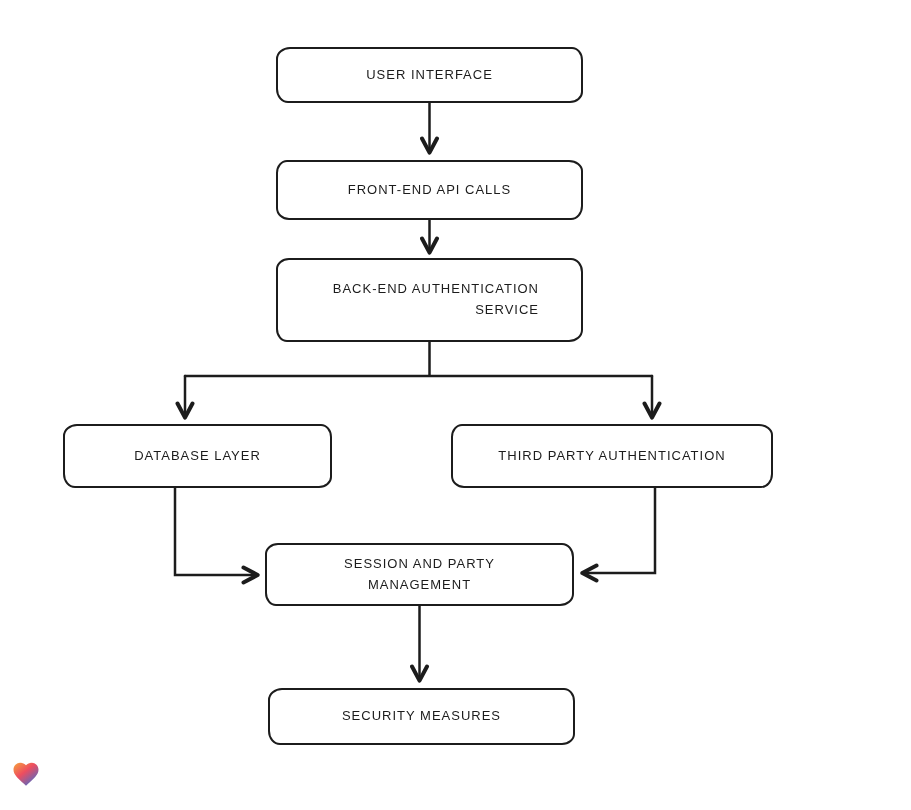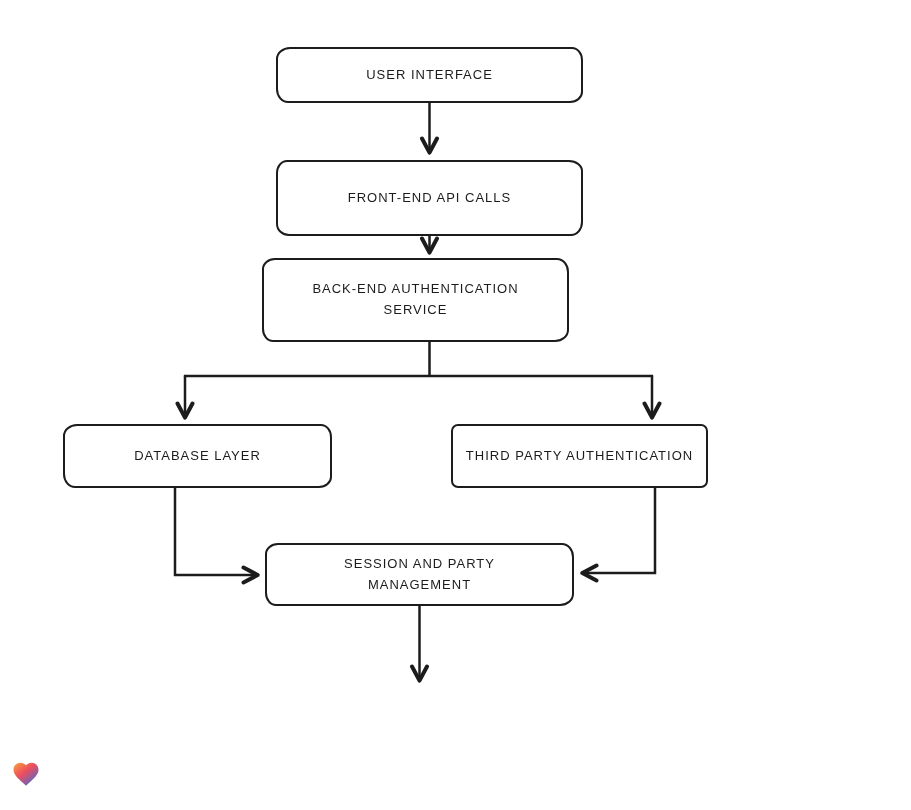--- a/index.html
+++ b/index.html
@@ -73,40 +73,43 @@
       <path d="M175 488 L175 575 L256 575" marker-end="url(#arrow)"></path>
       <path d="M655 488 L655 573 L584 573" marker-end="url(#arrow)"></path>
       <path d="M419.5 606 L419.5 679" marker-end="url(#arrow)"></path>
     </g>
   </svg>
 
   <div class="node r1" style="left:276px; top:47px; width:307px; height:56px;">
     <span class="node-label">USER INTERFACE</span>
   </div>
 
-  <div class="node r2" style="left:276px; top:160px; width:307px; height:76px;">
+  <div class="node r2" style="left:276px; top:160px; width:307px; height:60px;">
     <span class="node-label">FRONT-END API CALLS</span>
   </div>
 
-  <div class="node r3 two-line" style="left:262px; top:258px; width:307px; height:84px;">
+  <div class="node r3 two-line" style="left:276px; top:258px; width:307px; height:84px;text-align:right;">
     <span class="node-label">BACK-END AUTHENTICATION SERVICE</span>
   </div>
 
   <div class="node r1" style="left:63px; top:424px; width:269px; height:64px;">
     <span class="node-label">DATABASE LAYER</span>
   </div>
 
-  <div class="node r2" style="left:451px; top:424px; width:257px; height:64px;border-radius:7px;">
+  <div class="node r2" style="left:451px; top:424px; width:322px; height:64px;">
     <span class="node-label">THIRD PARTY AUTHENTICATION</span>
   </div>
 
   <div class="node r3 two-line" style="left:265px; top:543px; width:309px; height:63px;">
     <span class="node-label">SESSION AND PARTY MANAGEMENT</span>
   </div>
 
+  <div class="node r1" style="left:268px; top:688px; width:307px; height:57px;">
+    <span class="node-label">SECURITY MEASURES</span>
+  </div>
 
   <svg class="brand-logo" viewBox="0 0 24 24">
     <defs>
       <linearGradient id="heartGrad" x1="0%" y1="0%" x2="85%" y2="100%">
         <stop offset="0%" stop-color="#f6a33c"></stop>
         <stop offset="45%" stop-color="#ee4d5f"></stop>
         <stop offset="100%" stop-color="#3b6fd4"></stop>
       </linearGradient>
     </defs>
     <path fill="url(#heartGrad)" d="M12 21.35l-1.45-1.32C5.4 15.36 2 12.28 2 8.5 2 5.42 4.42 3 7.5 3c1.74 0 3.41.81 4.5 2.09C13.09 3.81 14.76 3 16.5 3 19.58 3 22 5.42 22 8.5c0 3.78-3.4 6.86-8.55 11.53L12 21.35z"></path>

